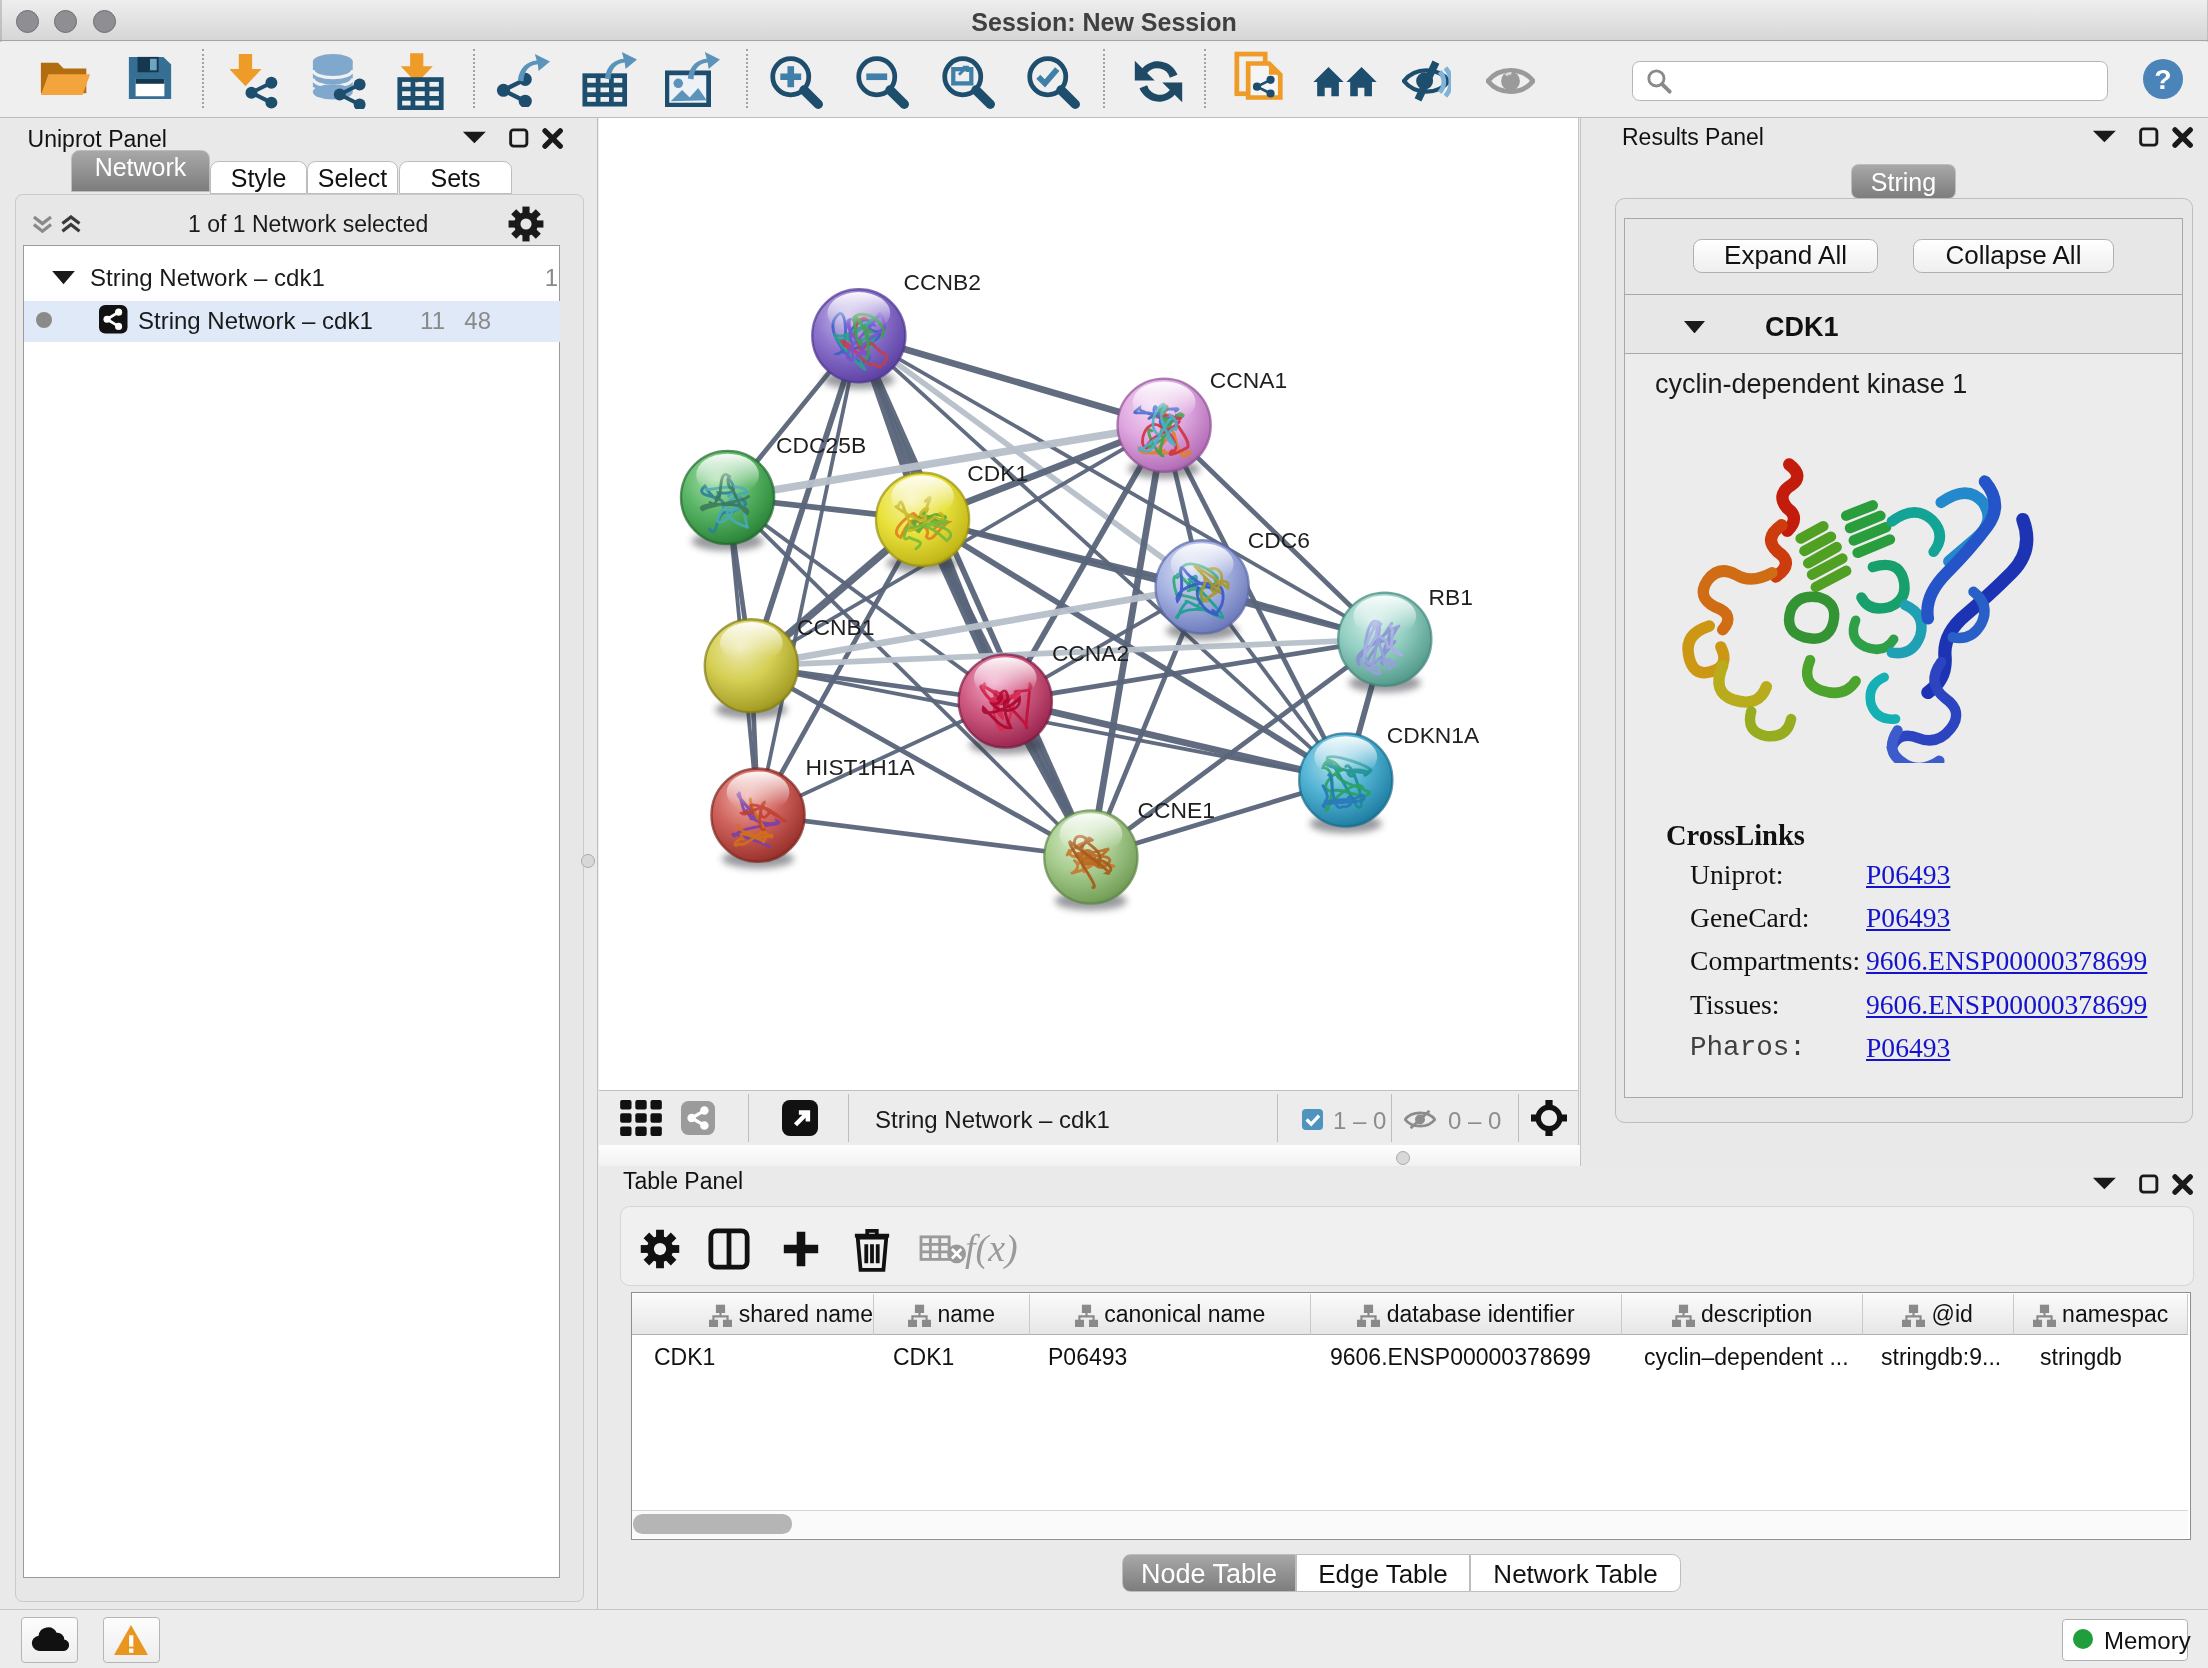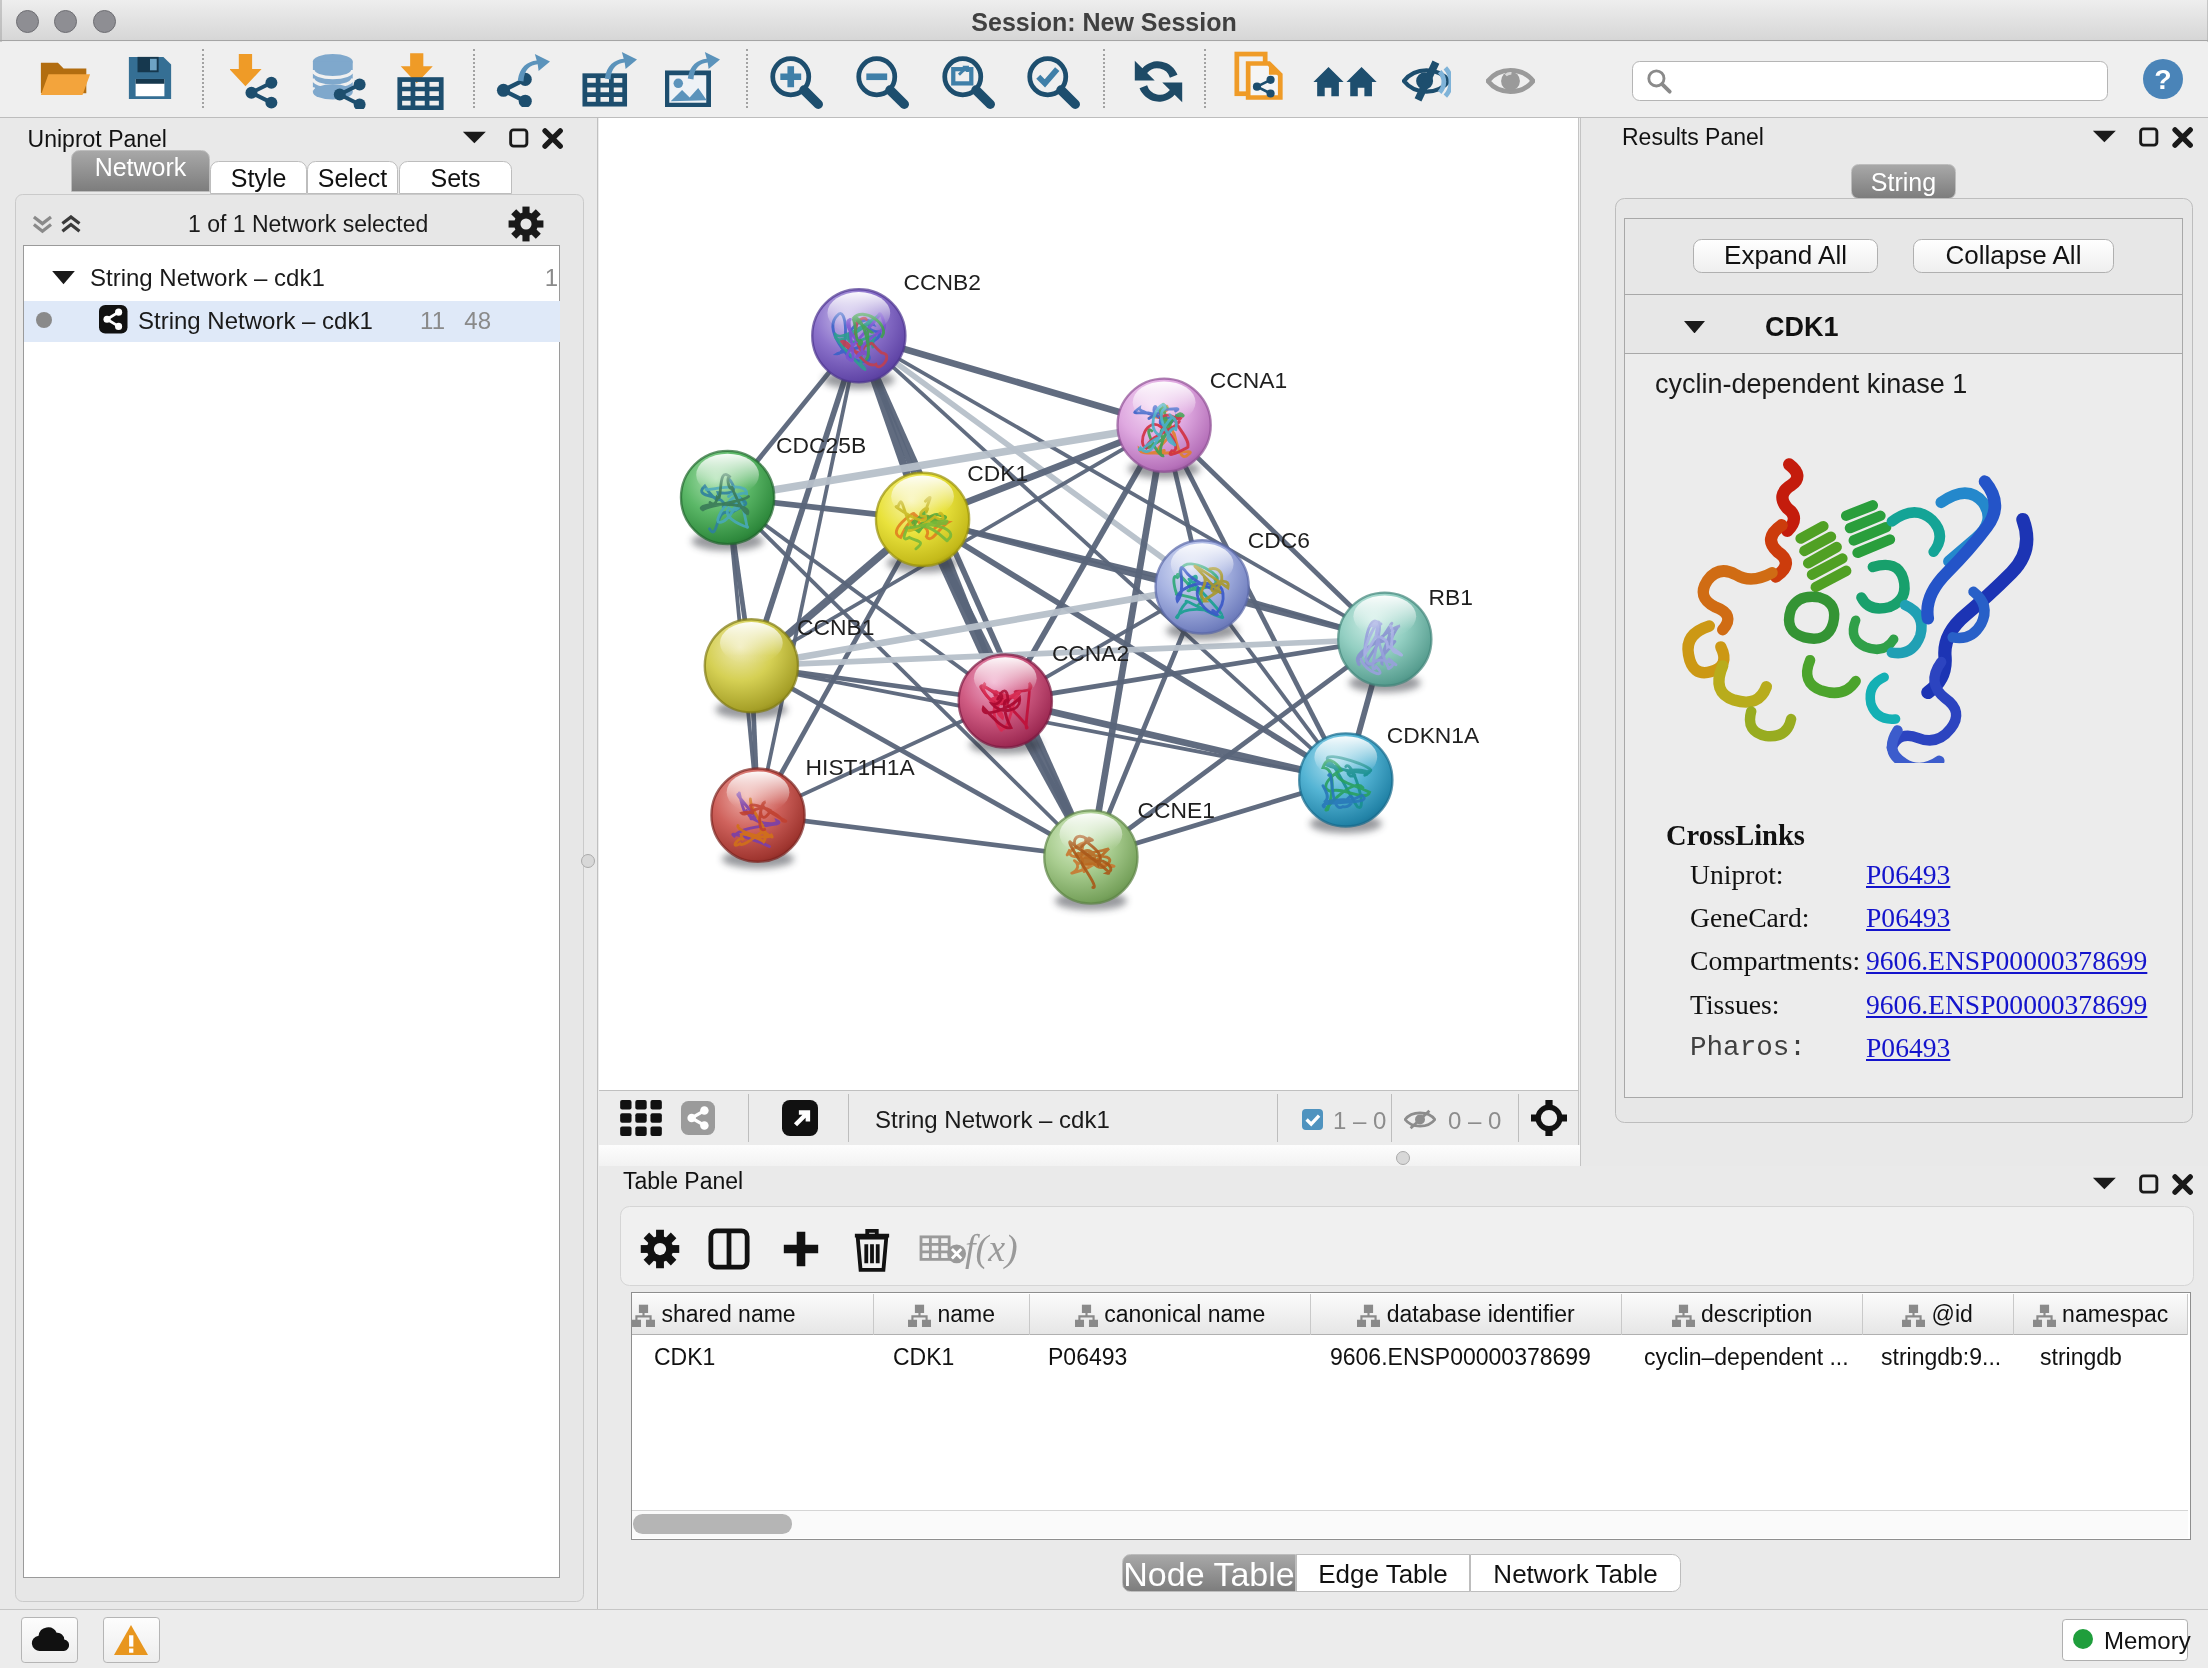--- a/index.html
+++ b/index.html
@@ -627,21 +627,21 @@
     <g fill="none" stroke="#9a9a9a" stroke-width="3">
       <rect x="2" y="2" width="30" height="24"></rect>
       <path d="M2 10 h30 M2 18 h30 M12 2 v24 M22 2 v24"></path>
     </g>
     <circle cx="40" cy="20" r="10" fill="#9a9a9a"></circle>
     <path d="M35 15 l10 10 M45 15 l-10 10" stroke="#fff" stroke-width="3"></path>
   </svg>
 <div class="abs" style="left:965px;top:1226px;font-size:38px;color:#9a9a9a;font-family:'Liberation Serif',serif;font-style:italic">f(x)</div>
 <div class="abs" style="left:631px;top:1292px;width:1560px;height:248px;background:#fff;border:1.9px solid #8e8e8e"></div>
 <div class="abs" style="left:632px;top:1294px;width:1556px;height:41px;background:linear-gradient(#fbfbfb,#e6e6e6);border-bottom:1px solid #b0b0b0"></div>
-<div class="abs" style="left:632px;top:1294px;width:242px;height:41px;border-right:1px solid #c9c9c9;text-align:left;font-size:23px;color:#111;line-height:41px"><svg width="23" height="23" viewBox="0 0 26 26" style="vertical-align:-4.8px">
+<div class="abs" style="left:632px;top:1294px;width:242px;height:41px;border-right:1px solid #c9c9c9;text-align:right;font-size:23px;color:#111;line-height:41px"><svg width="23" height="23" viewBox="0 0 26 26" style="vertical-align:-4.8px">
       <g fill="none" stroke="#8a8a8a" stroke-width="2.4">
         <rect x="9" y="2" width="8" height="7" fill="#8a8a8a"></rect>
         <path d="M13 9 v5 M5 19 v-5 h16 v5"></path>
         <rect x="1" y="19" width="8" height="6" fill="#8a8a8a"></rect>
         <rect x="17" y="19" width="8" height="6" fill="#8a8a8a"></rect>
       </g>
     </svg>&nbsp;shared name</div>
 <div class="abs" style="left:874px;top:1294px;width:156px;height:41px;border-right:1px solid #c9c9c9;text-align:center;font-size:23px;color:#111;line-height:41px"><svg width="23" height="23" viewBox="0 0 26 26" style="vertical-align:-4.8px">
       <g fill="none" stroke="#8a8a8a" stroke-width="2.4">
         <rect x="9" y="2" width="8" height="7" fill="#8a8a8a"></rect>
@@ -692,21 +692,21 @@
     </svg>&nbsp;namespac</div>
 <div class="abs" style="left:654px;top:1344px;font-size:23px;color:#111">CDK1</div>
 <div class="abs" style="left:893px;top:1344px;font-size:23px;color:#111">CDK1</div>
 <div class="abs" style="left:1048px;top:1344px;font-size:23px;color:#111">P06493</div>
 <div class="abs" style="left:1330px;top:1344px;font-size:23px;color:#111">9606.ENSP00000378699</div>
 <div class="abs" style="left:1644px;top:1344px;font-size:23px;color:#111">cyclin–dependent ...</div>
 <div class="abs" style="left:1881px;top:1344px;font-size:23px;color:#111">stringdb:9...</div>
 <div class="abs" style="left:2040px;top:1344px;font-size:23px;color:#111">stringdb</div>
 <div class="abs" style="left:632px;top:1510px;width:1556px;height:27.6px;background:#fafafa;border-top:1px solid #d5d5d5"></div>
 <div class="abs" style="left:633px;top:1514px;width:159px;height:20px;background:#b5b5b5;border-radius:9.5px"></div>
-<div class="abs tab tabsel" style="left:1122px;top:1554px;width:174px;height:38px;line-height:38px;border-radius:8.6px 0 0 8.6px;font-size:34px">Node Table</div>
+<div class="abs tab tabsel" style="left:1122px;top:1554px;width:174px;height:38px;line-height:38px;border-radius:8.6px 0 0 8.6px;font-size:27px">Node Table</div>
 <div class="abs tab" style="left:1296px;top:1554px;width:174px;height:38px;line-height:38px;font-size:26px">Edge Table</div>
 <div class="abs tab" style="left:1470px;top:1554px;width:211px;height:38px;line-height:38px;border-radius:0 8.6px 8.6px 0;font-size:26px">Network Table</div>
 <div class="abs" id="statusbar"></div>
 <div class="abs" style="left:21px;top:1617px;width:57px;height:46px;background:linear-gradient(#fdfdfd,#ededed);border:1px solid #b5b5b5;border-radius:3.8px"></div>
 <svg class="abs" style="left:31px;top:1626px" width="38" height="27" viewBox="0 0 40 28">
     <path d="M10 26 a8 8 0 0 1 -2 -16 a10 10 0 0 1 19 -3 a7 7 0 0 1 8 7 a6 6 0 0 1 -2 12 z" fill="#111"></path>
   </svg>
 <div class="abs" style="left:103px;top:1617px;width:57px;height:46px;background:linear-gradient(#fdfdfd,#ededed);border:1px solid #b5b5b5;border-radius:3.8px"></div>
 <svg class="abs" style="left:112px;top:1623px" width="38" height="34" viewBox="0 0 40 36">
     <path d="M20 2 L38 34 H2 Z" fill="#e8961e"></path>

